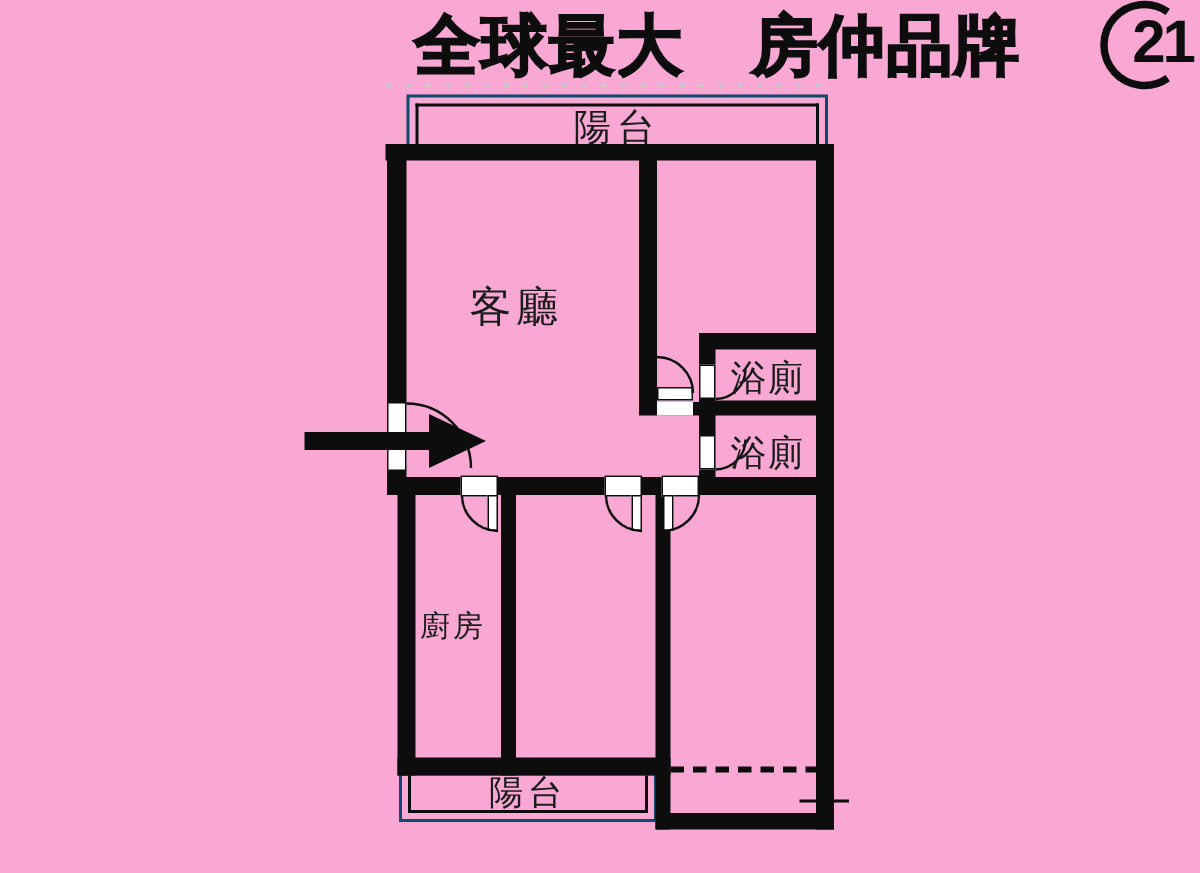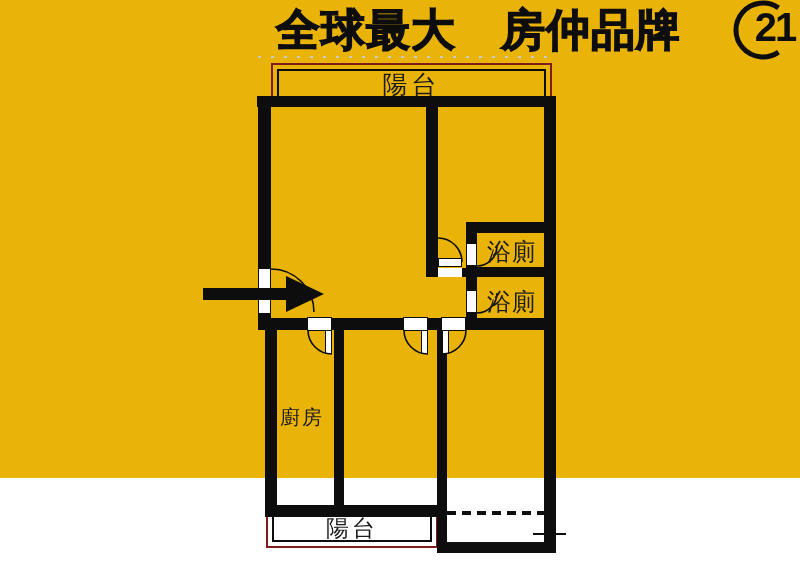--- a/index.html
+++ b/index.html
@@ -1,33 +1,33 @@
 <!DOCTYPE html>
 <html><head>
 <meta charset="utf-8">
 <style>
   html,body{margin:0;padding:0;background:#fff;}
   body{width:800px;height:582px;overflow:hidden;font-family:"Liberation Sans",sans-serif;}
-  .stage{position:relative;width:800px;height:478px;background:#eab308;text-align:right;}
+  .stage{position:relative;width:800px;height:582px;background:#f9a8d4;text-align:right;}
 
   
   .brand-title{
     position:absolute;left:276px;top:1px;
     font-size:44px;font-weight:bold;color:#0d0d0d;
     letter-spacing:1px;white-space:pre;
     -webkit-text-stroke:1.3px #0d0d0d;
     font-family:"Liberation Sans",sans-serif;
   }
   .logo-svg{position:absolute;left:729px;top:0px;}
 
   
   .wall{position:absolute;background:#0d0d0d;z-index:2;}
 
   
-  .balcony{position:absolute;border:2px solid #7f1d1d;box-sizing:border-box;z-index:1;}
+  .balcony{position:absolute;border:2px solid #0c4a6e;box-sizing:border-box;z-index:1;}
   .balcony .inner{position:absolute;border:2px solid #0d0d0d;box-sizing:border-box;
     display:flex;align-items:center;justify-content:center;}
   .balcony-top{left:271px;top:63px;width:281px;height:37px;}
   .balcony-top .inner{left:4px;right:4px;top:4px;bottom:0;border-bottom:none;}
   .balcony-bottom{left:266px;top:515px;width:172px;height:33px;}
   .balcony-bottom .inner{left:4px;right:4px;top:0;bottom:4px;border-top:none;}
 
   
   .gap{position:absolute;background:#fff;z-index:3;box-sizing:border-box;}
   .panel{position:absolute;background:#fff;border:1.5px solid #0d0d0d;z-index:3;box-sizing:border-box;}
@@ -113,18 +113,19 @@
     <path d="M 404 330 A 24 24 0 0 0 428 354" fill="none" stroke="#0d0d0d" stroke-width="1.6"></path>
     <path d="M 466 330 A 24 24 0 0 1 442 354" fill="none" stroke="#0d0d0d" stroke-width="1.6"></path>
     <g>
       <rect x="203" y="288" width="85" height="12" fill="#0d0d0d"></rect>
       <polygon points="286,276 324,294 286,312" fill="#0d0d0d"></polygon>
     </g>
     <path d="M 447 513 L 544 513" stroke="#0d0d0d" stroke-width="4" stroke-dasharray="9 6" fill="none"></path>
     <path d="M 533 534 L 566 534" stroke="#0d0d0d" stroke-width="2" fill="none"></path>
   </svg>
 
+  <div class="room-label lbl-living">客廳</div>
   <div class="room-label lbl-bath-up">浴廁</div>
   <div class="room-label lbl-bath-low">浴廁</div>
   <div class="room-label lbl-kitchen">廚房</div>
   <div class="room-label lbl-pushout">陽台外推</div>
 
 </div>
 
 </body></html>

